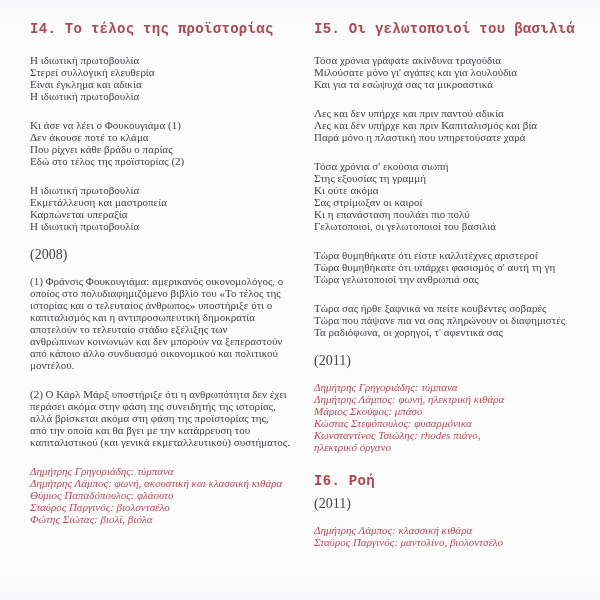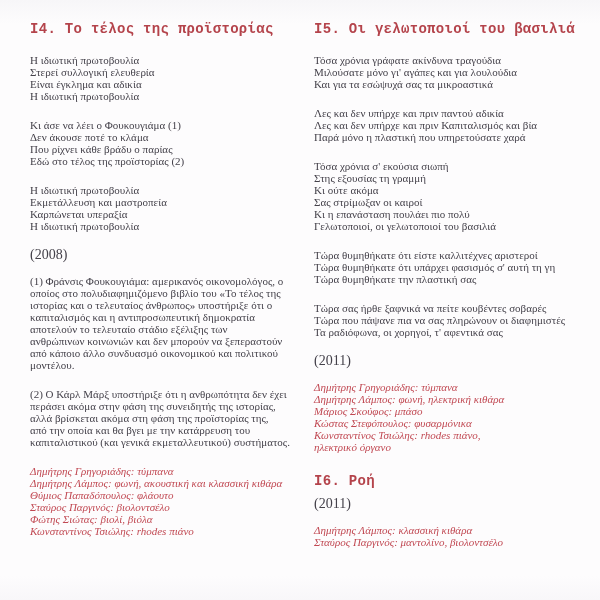--- a/index.html
+++ b/index.html
@@ -97,21 +97,20 @@
         <div class="line">από την οποία και θα βγει με την κατάρρευση του</div>
         <div class="line">καπιταλιστικού (και γενικά εκμεταλλευτικού) συστήματος.</div>
       </div>
 
     <div class="credits mt-4" style="color: rgb(193, 73, 83);">
         <div class="line">Δημήτρης Γρηγοριάδης: τύμπανα</div>
         <div class="line">Δημήτρης Λάμπος: φωνή, ακουστική και κλασσική κιθάρα</div>
         <div class="line">Θύμιος Παπαδόπουλος: φλάουτο</div>
         <div class="line">Σταύρος Παργινός: βιολοντσέλο</div>
         <div class="line">Φώτης Σιώτας: βιολί, βιόλα</div>
-        <div class="line">Κωνσταντίνος Τσιώλης: rhodes πιάνο</div>
       </div>
   </div>
 
   <div class="col col-right">
     <h2 class="song-title" style="color: rgb(180, 67, 75);">Ι5. Οι γελωτοποιοί του βασιλιά</h2>
 
     <div class="stanza">
         <div class="line">Τόσα χρόνια γράφατε ακίνδυνα τραγούδια</div>
         <div class="line">Μιλούσατε μόνο γι' αγάπες και για λουλούδια</div>
         <div class="line">Και για τα εσώψυχά σας τα μικροαστικά</div>
@@ -125,21 +124,21 @@
         <div class="line">Τόσα χρόνια σ' εκούσια σιωπή</div>
         <div class="line">Στης εξουσίας τη γραμμή</div>
         <div class="line">Κι ούτε ακόμα</div>
         <div class="line">Σας στρίμωξαν οι καιροί</div>
         <div class="line">Κι η επανάσταση πουλάει πιο πολύ</div>
         <div class="line">Γελωτοποιοί, οι γελωτοποιοί του βασιλιά</div>
       </div>
     <div class="stanza">
         <div class="line">Τώρα θυμηθήκατε ότι είστε καλλιτέχνες αριστεροί</div>
         <div class="line">Τώρα θυμηθήκατε ότι υπάρχει φασισμός σ' αυτή τη γη</div>
-        <div class="line">Τώρα θυμηθήκατε την πλαστική σας</div>
+        <div class="line">Τώρα γελωτοποιοί την ανθρωπιά σας</div>
       </div>
     <div class="stanza">
         <div class="line">Τώρα σας ήρθε ξαφνικά να πείτε κουβέντες σοβαρές</div>
         <div class="line">Τώρα που πάψανε πια να σας πληρώνουν οι διαφημιστές</div>
         <div class="line">Τα ραδιόφωνα, οι χορηγοί, τ' αφεντικά σας</div>
       </div>
 
     <div class="year year-tight">(2011)</div>
 
     <div class="credits" style="color: rgb(193, 73, 83);">

